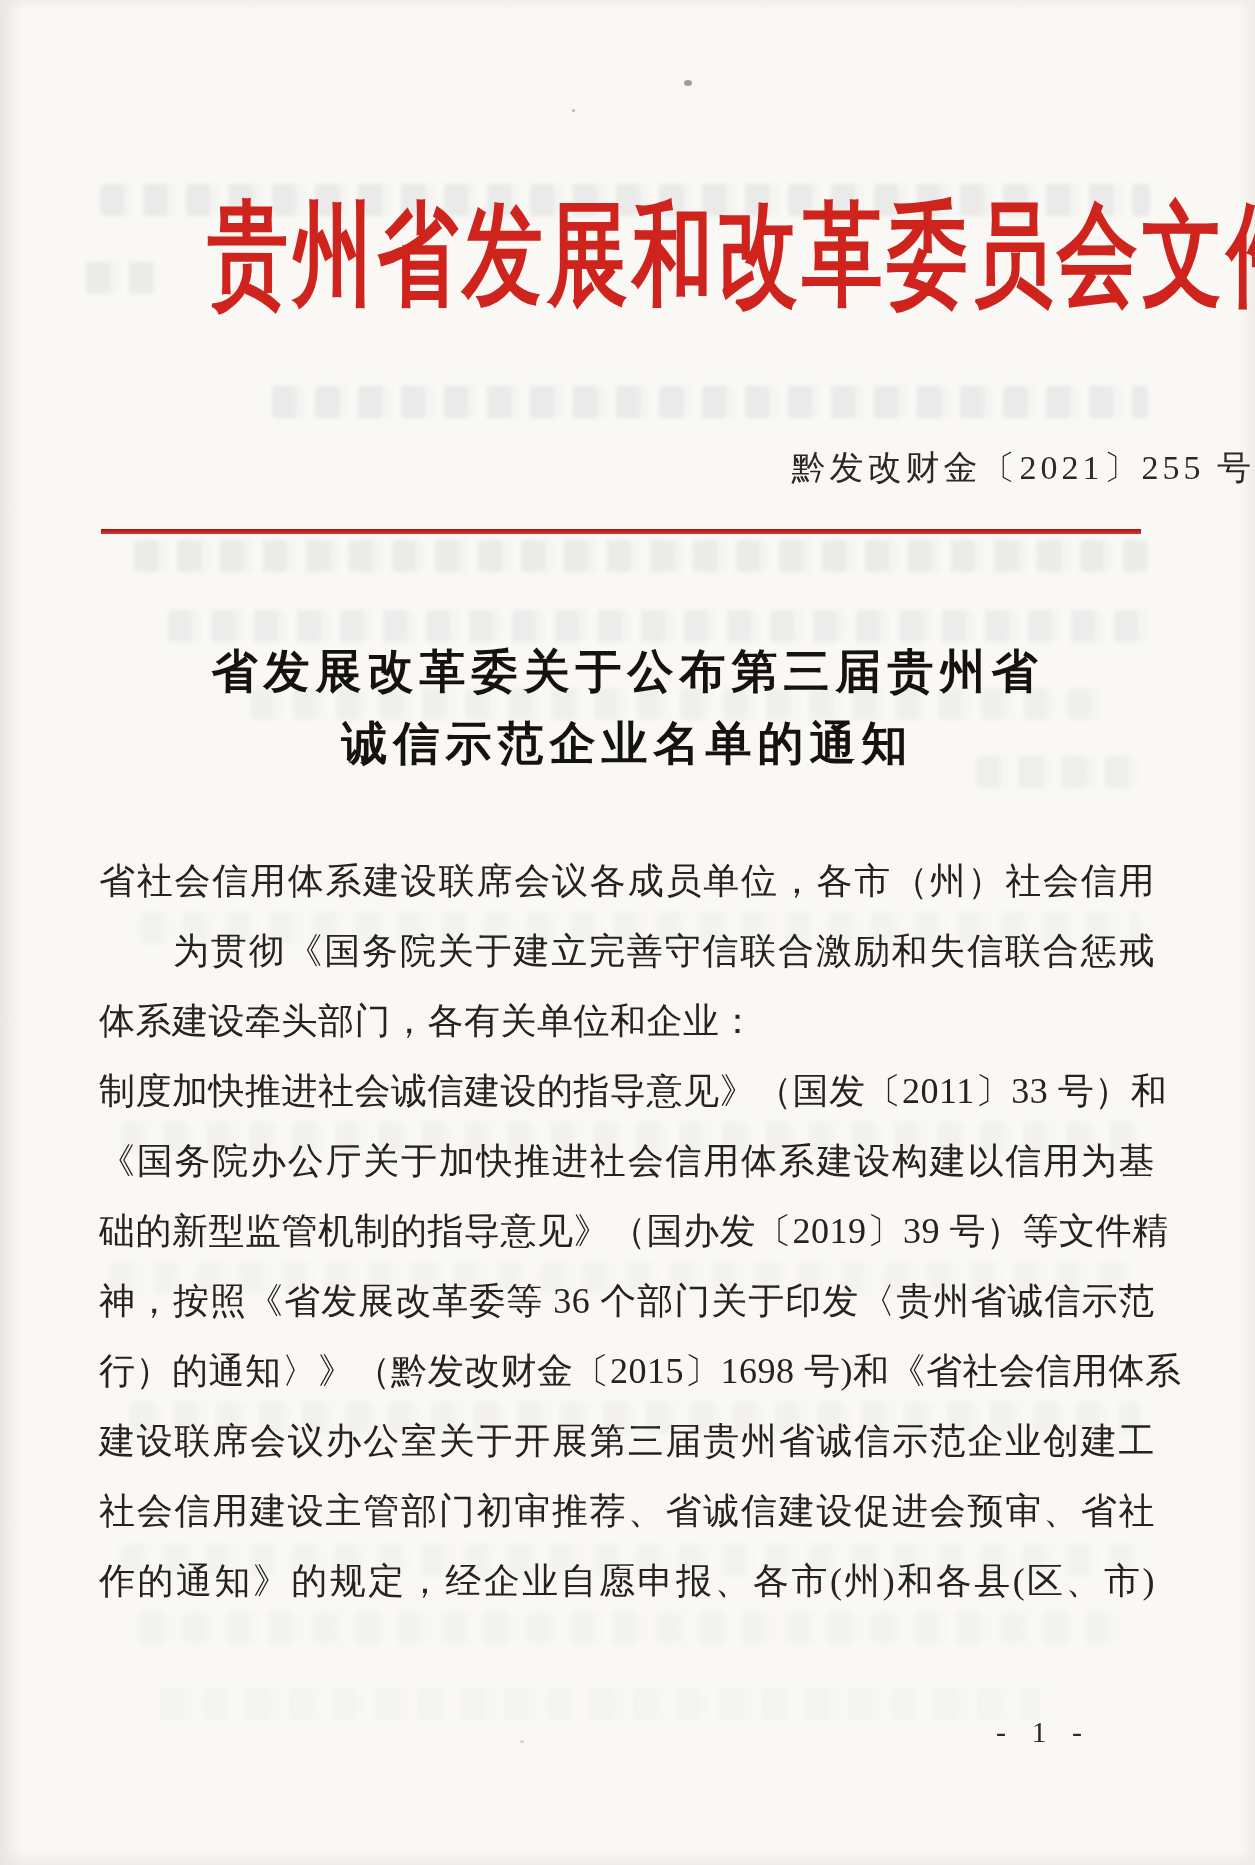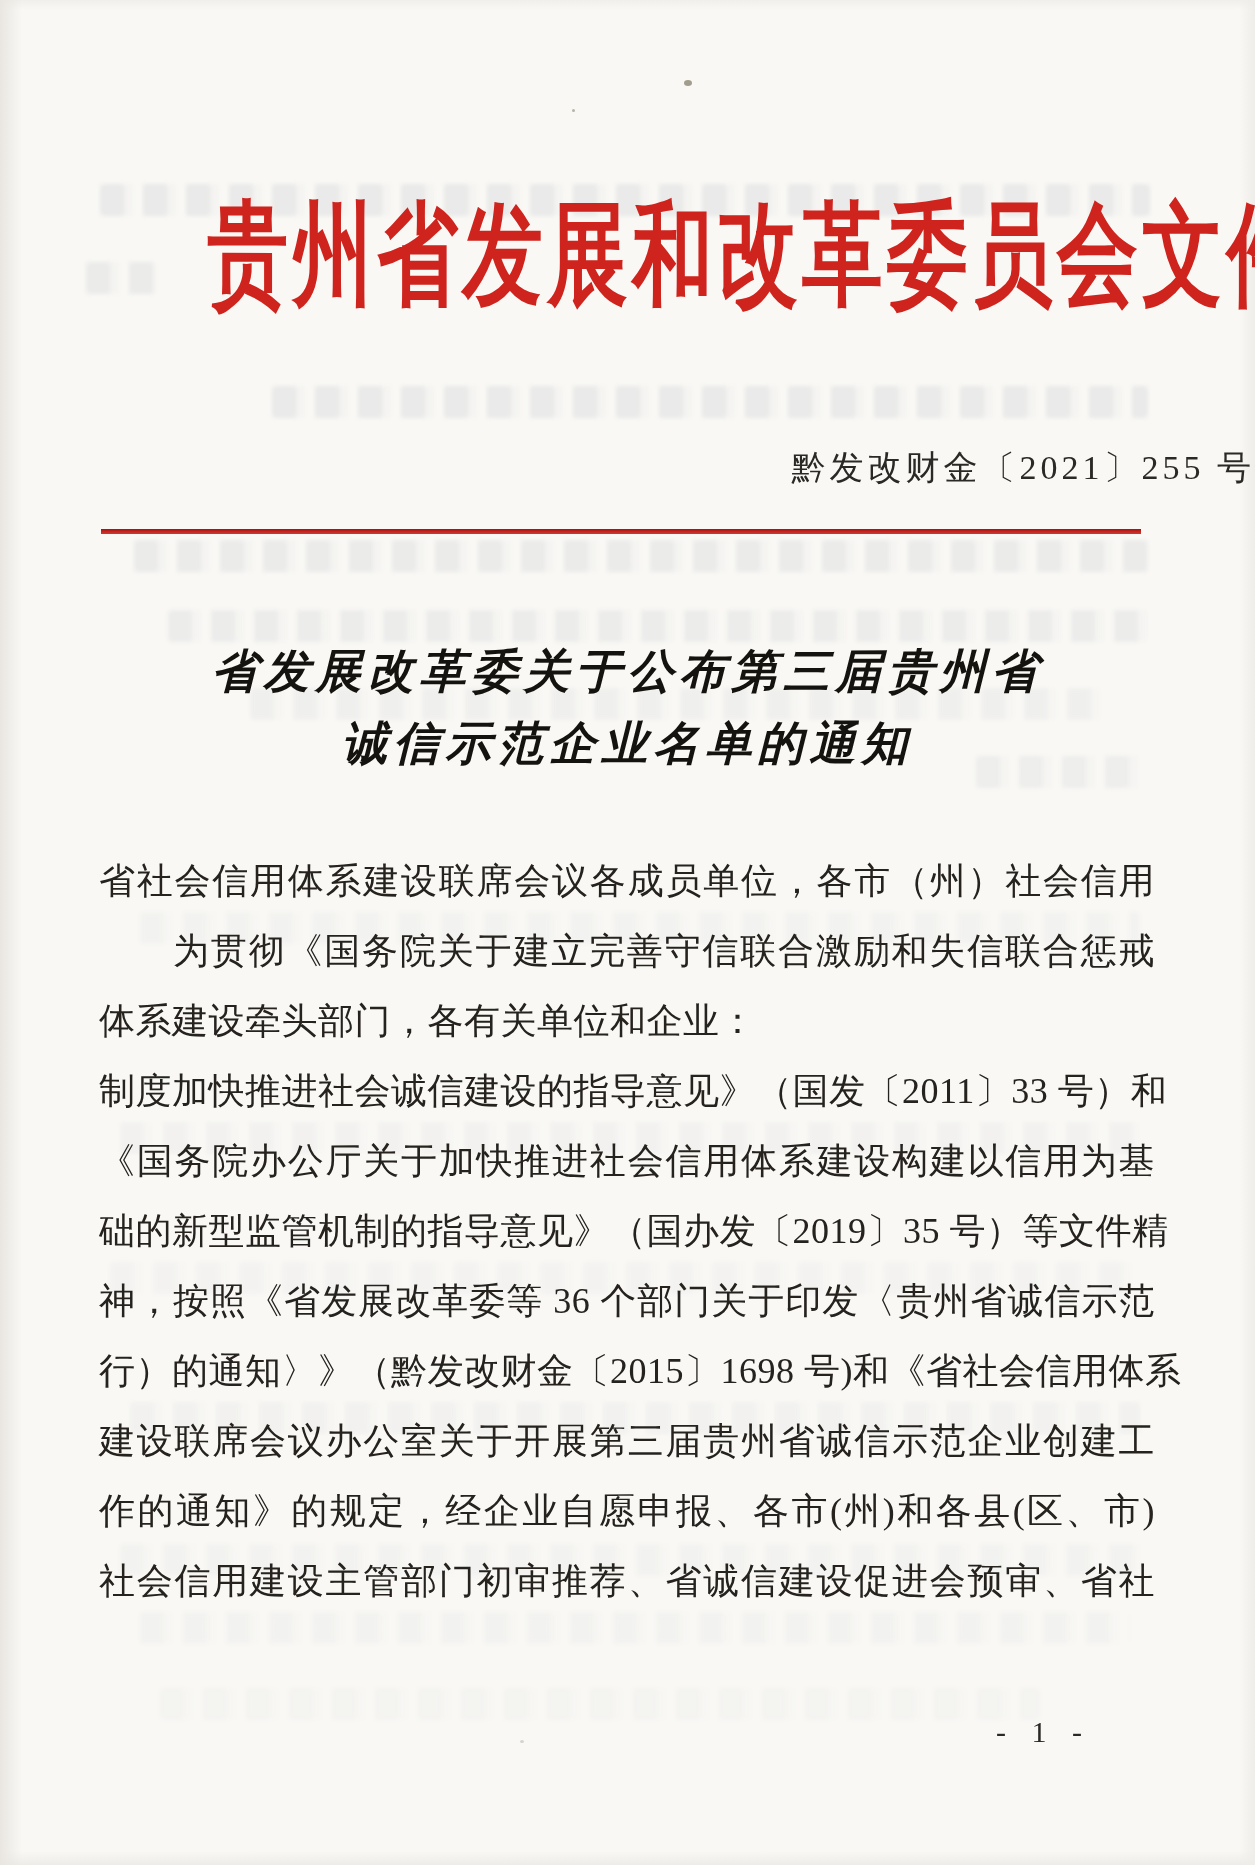--- a/index.html
+++ b/index.html
@@ -47,21 +47,20 @@
   .red-divider{
     position:absolute;top:529px;left:101px;width:1040px;height:5px;z-index:2;
     background:linear-gradient(180deg,#a31210 0%,#cd2420 55%,#b8423a 100%);
   }
   .doc-title{
     position:absolute;top:636px;left:0;width:100%;z-index:2;
     text-align:center;
     font-size:46px;line-height:72px;font-weight:700;
     letter-spacing:6px;color:#151310;
     white-space:nowrap;
-    font-style:italic;
   }
   .body-block{
     position:absolute;top:846px;left:99px;width:1056px;z-index:2;
   }
   .body-line{
     height:70px;line-height:70px;
     font-size:36px;color:#26231f;
     text-align:justify;text-align-last:justify;
     white-space:nowrap;letter-spacing:.5px;
   }
@@ -107,23 +106,23 @@
     <div>省发展改革委关于公布第三届贵州省</div>
     <div>诚信示范企业名单的通知</div>
   </div>
 
   <div class="body-block" id="body-lines">
       <div class="body-line">省社会信用体系建设联席会议各成员单位，各市（州）社会信用</div>
       <div class="body-line indent">为贯彻《国务院关于建立完善守信联合激励和失信联合惩戒</div>
       <div class="body-line short">体系建设牵头部门，各有关单位和企业：</div>
       <div class="body-line">制度加快推进社会诚信建设的指导意见》（国发〔2011〕33 号）和</div>
       <div class="body-line">《国务院办公厅关于加快推进社会信用体系建设构建以信用为基</div>
-      <div class="body-line">础的新型监管机制的指导意见》（国办发〔2019〕35 号）等文件精</div>
+      <div class="body-line">础的新型监管机制的指导意见》（国办发〔2019〕39 号）等文件精</div>
       <div class="body-line">神，按照《省发展改革委等 36 个部门关于印发〈贵州省诚信示范</div>
       <div class="body-line">行）的通知〉》（黔发改财金〔2015〕1698 号)和《省社会信用体系</div>
       <div class="body-line">建设联席会议办公室关于开展第三届贵州省诚信示范企业创建工</div>
+      <div class="body-line">社会信用建设主管部门初审推荐、省诚信建设促进会预审、省社</div>
       <div class="body-line">作的通知》的规定，经企业自愿申报、各市(州)和各县(区、市)</div>
-      <div class="body-line">社会信用建设主管部门初审推荐、省诚信建设促进会预审、省社</div>
     </div>
 
   <div class="page-number">- 1 -</div>
 
 </div>
 
 </body></html>

